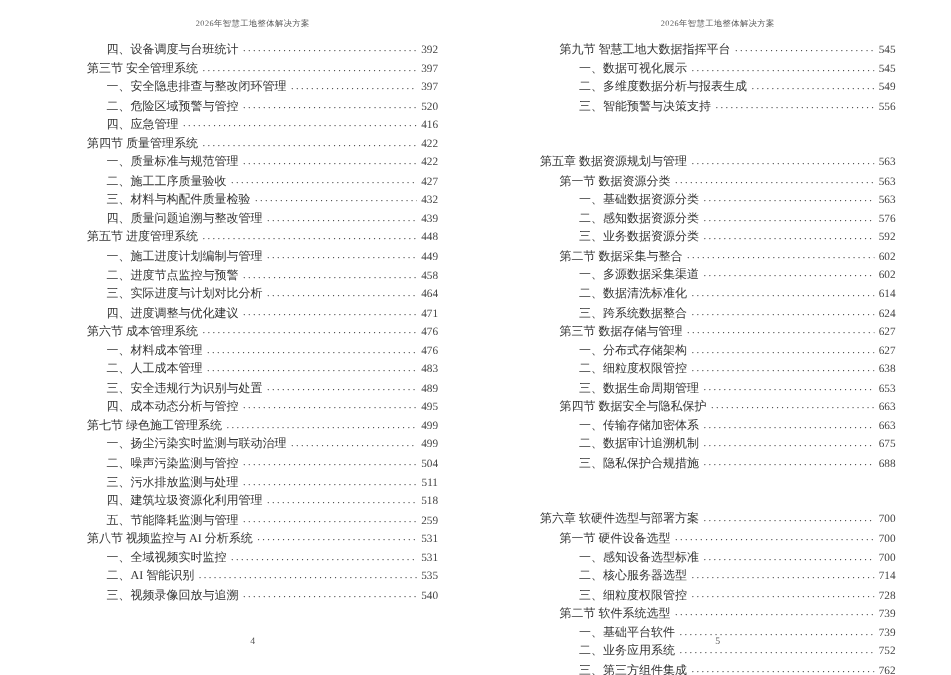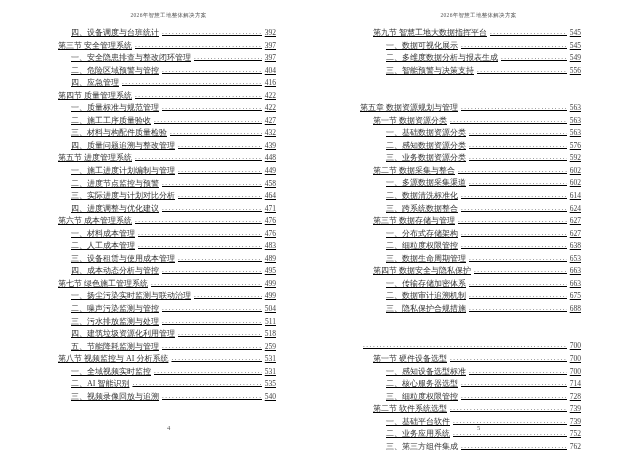--- a/index.html
+++ b/index.html
@@ -7,21 +7,21 @@
     position:relative; width:634px; height:450px; background:#ffffff;
     font-family:"Liberation Serif","DejaVu Serif",serif; overflow:hidden;
   }
   .page { position:absolute; top:0; height:450px; }
   .page-left  { left:45px;  width:247px; }
   .page-right { left:360px; width:237px; }
   .running-header {
     position:absolute; top:12px; left:0; right:0; text-align:center;
     font-size:5.5px; color:#555; letter-spacing:0.3px; white-space:nowrap;
   }
-  .toc { position:absolute; top:27px; left:0; right:16px;text-decoration:underline; }
+  .toc { position:absolute; top:27px; left:0; right:0; }
   .toc-row {
     display:flex; align-items:baseline; height:12.55px;
     font-size:8px; color:#333; line-height:12.55px;
   }
   .lvl0 { padding-left:0;margin-top:25px; }
   .lvl1 { padding-left:13px;align-items:center; }
   .lvl2 { padding-left:26px; }
   .toc-title { white-space:nowrap; }
   .toc-leader {
     flex:1; overflow:hidden; white-space:nowrap; margin:0 3px;
@@ -56,21 +56,21 @@
           <span class="toc-page">397</span>
         </div>
         <div class="toc-row lvl2">
           <span class="toc-title">一、安全隐患排查与整改闭环管理</span>
           <span class="toc-leader"></span>
           <span class="toc-page">397</span>
         </div>
         <div class="toc-row lvl2">
           <span class="toc-title">二、危险区域预警与管控</span>
           <span class="toc-leader"></span>
-          <span class="toc-page">404</span>
+          <span class="toc-page">520</span>
         </div>
         <div class="toc-row lvl2">
           <span class="toc-title">四、应急管理</span>
           <span class="toc-leader"></span>
           <span class="toc-page">416</span>
         </div>
         <div class="toc-row lvl1">
           <span class="toc-title">第四节 质量管理系统</span>
           <span class="toc-leader"></span>
           <span class="toc-page">422</span>
@@ -129,21 +129,21 @@
           <span class="toc-title">一、材料成本管理</span>
           <span class="toc-leader"></span>
           <span class="toc-page">476</span>
         </div>
         <div class="toc-row lvl2">
           <span class="toc-title">二、人工成本管理</span>
           <span class="toc-leader"></span>
           <span class="toc-page">483</span>
         </div>
         <div class="toc-row lvl2">
-          <span class="toc-title">三、设备租赁与使用成本管理</span>
+          <span class="toc-title">三、安全违规行为识别与处置</span>
           <span class="toc-leader"></span>
           <span class="toc-page">489</span>
         </div>
         <div class="toc-row lvl2">
           <span class="toc-title">四、成本动态分析与管控</span>
           <span class="toc-leader"></span>
           <span class="toc-page">495</span>
         </div>
         <div class="toc-row lvl1">
           <span class="toc-title">第七节 绿色施工管理系统</span>
@@ -301,20 +301,21 @@
           <span class="toc-title">二、数据审计追溯机制</span>
           <span class="toc-leader"></span>
           <span class="toc-page">675</span>
         </div>
         <div class="toc-row lvl2">
           <span class="toc-title">三、隐私保护合规措施</span>
           <span class="toc-leader"></span>
           <span class="toc-page">688</span>
         </div>
         <div class="toc-row lvl0">
+          <span class="toc-title">第六章 软硬件选型与部署方案</span>
           <span class="toc-leader"></span>
           <span class="toc-page">700</span>
         </div>
         <div class="toc-row lvl1">
           <span class="toc-title">第一节 硬件设备选型</span>
           <span class="toc-leader"></span>
           <span class="toc-page">700</span>
         </div>
         <div class="toc-row lvl2">
           <span class="toc-title">一、感知设备选型标准</span>

